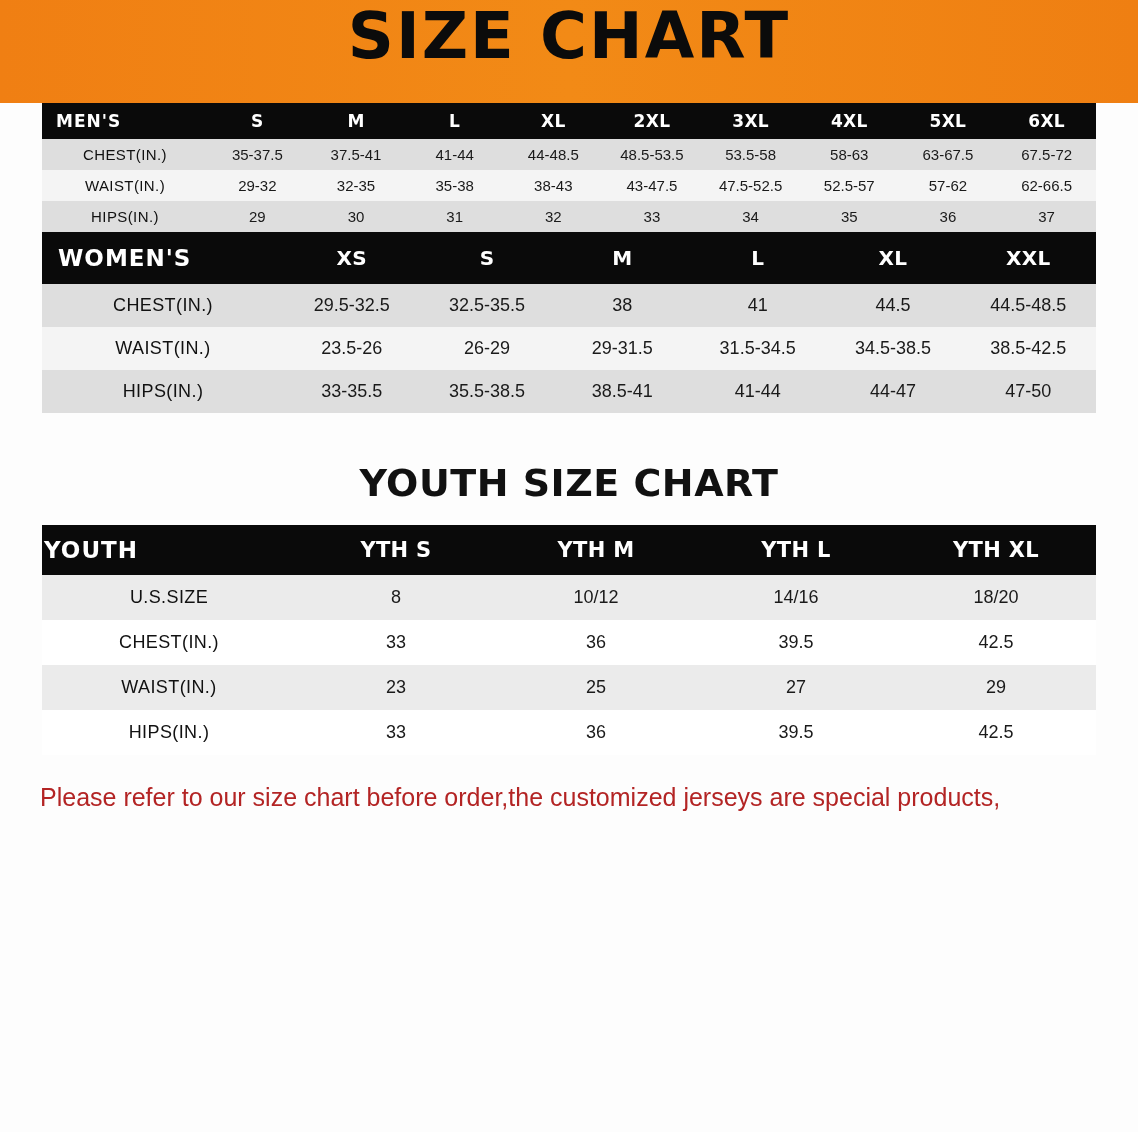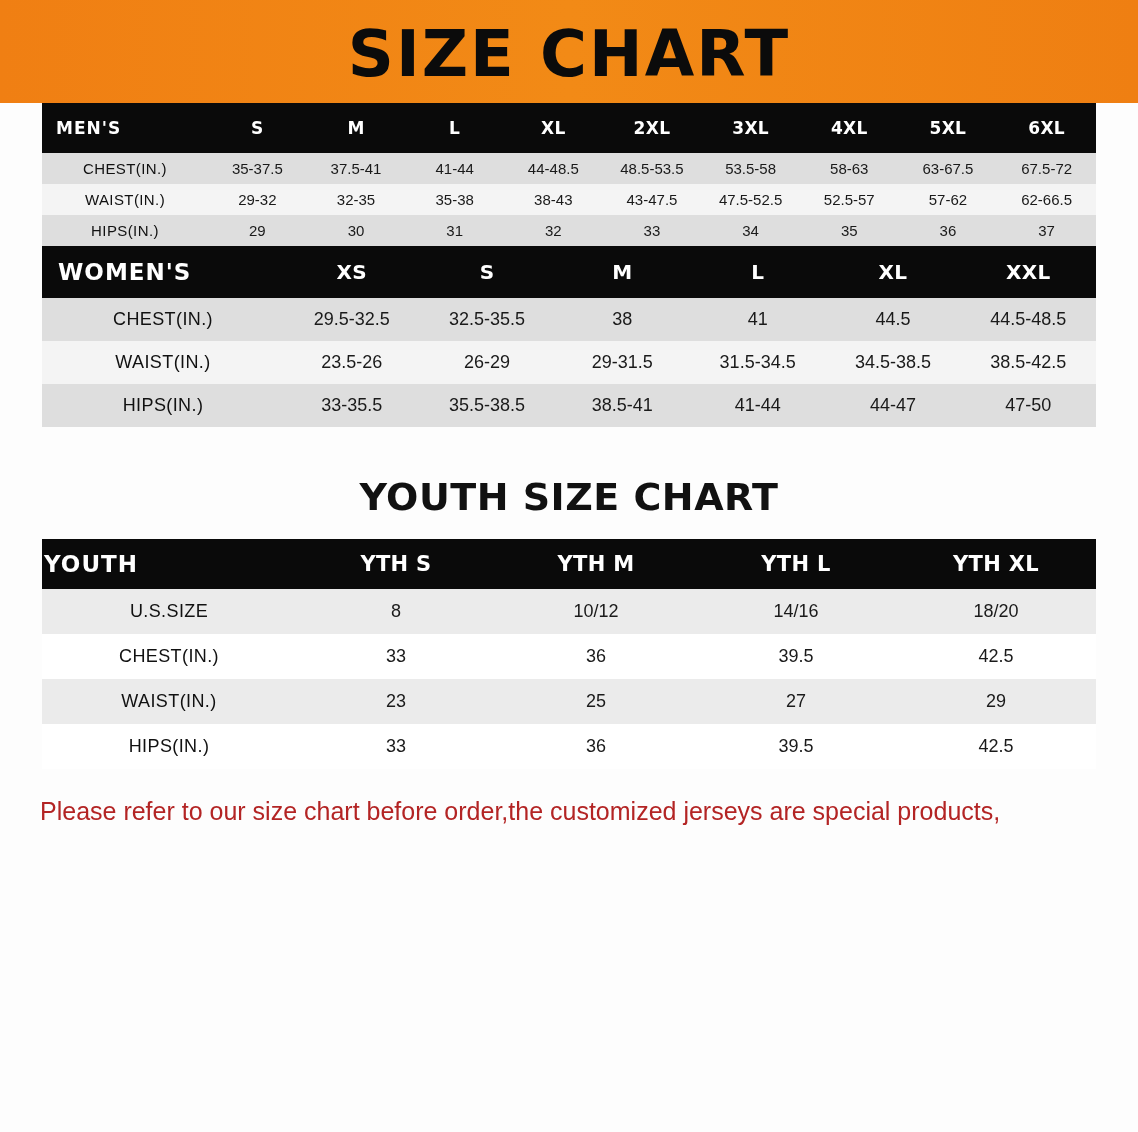--- a/index.html
+++ b/index.html
@@ -20,21 +20,21 @@
     position: relative;
     background: #fdfdfd;
   }
 
   
   .banner {
     width: 100%;
     height: 103px;
     background: linear-gradient(90deg, #f07f13 0%, #f28a16 50%, #ef7f12 100%);
     display: flex;
-    align-items: center;
+    align-items: flex-start;
     justify-content: center;
   }
   .banner-title {
     font-family: "DejaVu Sans", sans-serif;
     font-weight: bold;
     font-size: 64px;
     letter-spacing: 2px;
     color: #0b0b0b;
     line-height: 1;
     margin-top: 4px;
@@ -60,21 +60,21 @@
     width: 100%;
     border-collapse: collapse;
     table-layout: fixed;
   }
   thead th {
     background: #0a0a0a;
     color: #ffffff;
     font-family: "DejaVu Sans", sans-serif;
     font-weight: bold;
     text-align: center;
-    padding: 15px 2px;
+    padding: 8px 2px;
     font-size: 17px;
     letter-spacing: 0.3px;
   }
   thead th.rowhead {
     text-align: left;
     padding-left: 14px;
     font-size: 21px;
     letter-spacing: 1px;
   }
   tbody td {

